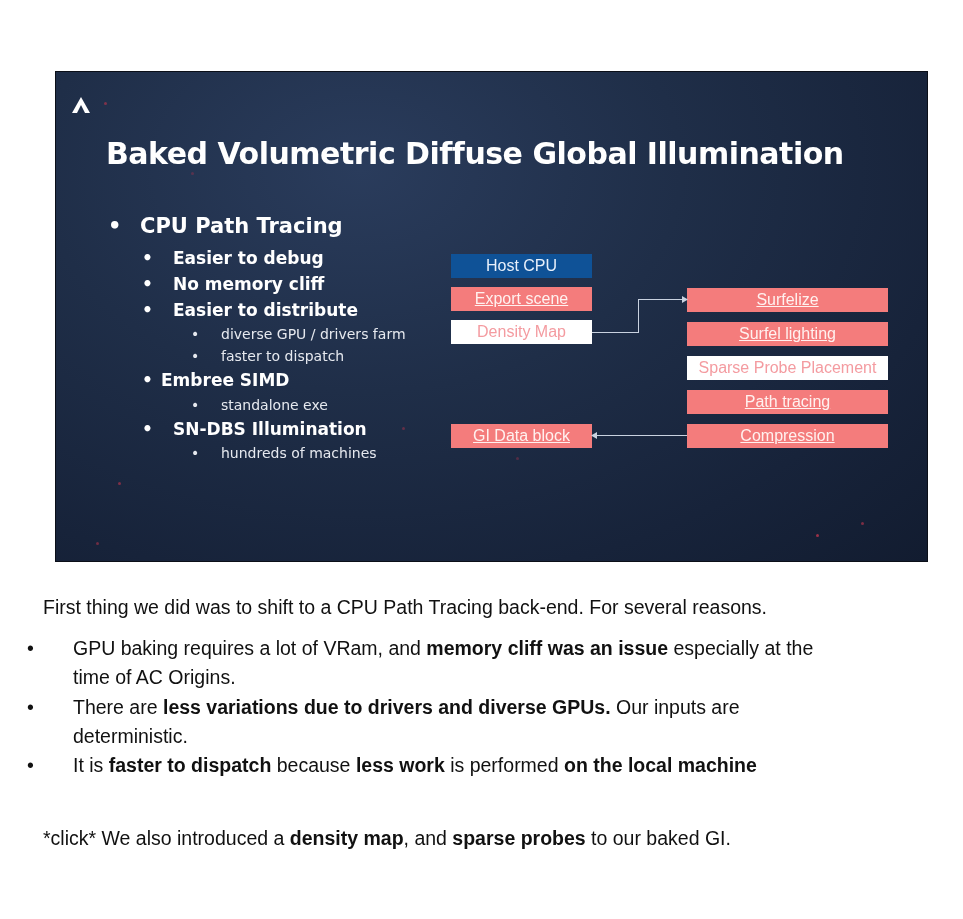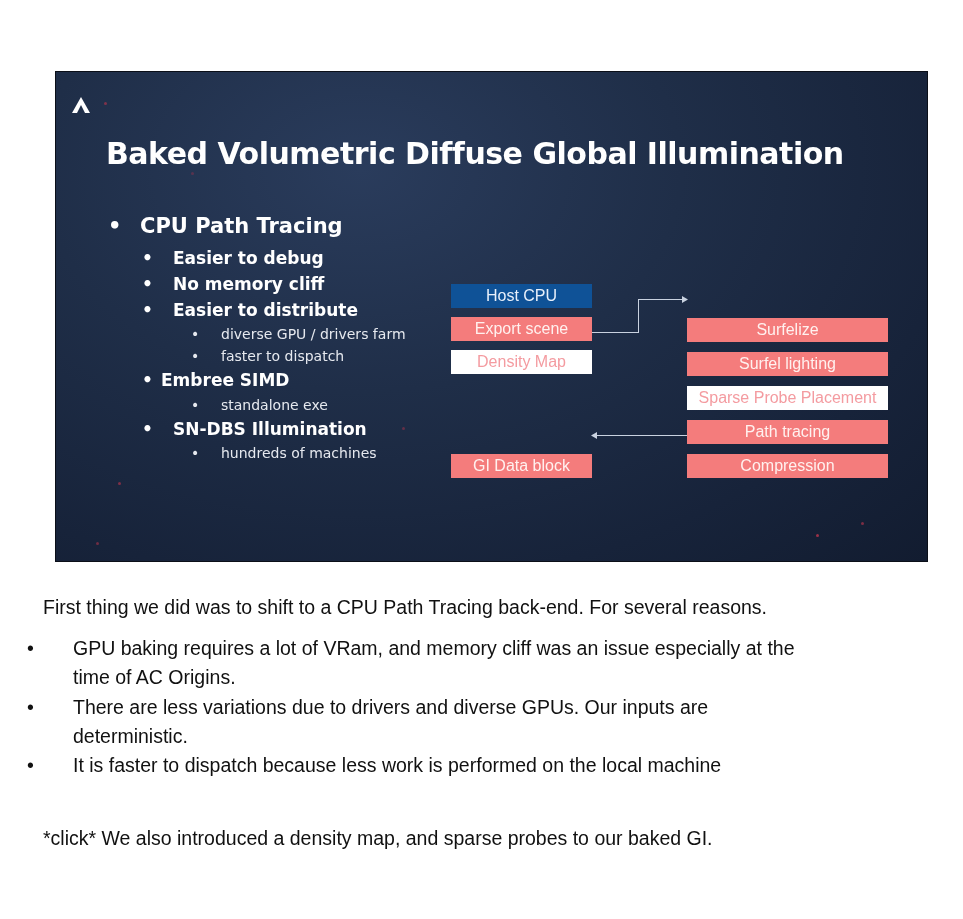--- a/index.html
+++ b/index.html
@@ -19,34 +19,34 @@
     }
     .bullets { position: absolute; left: 52px; top: 142px; color: #ffffff; }
     .b { position: absolute; white-space: nowrap; }
     .b .dot { position: absolute; left: 0; }
     .l1 { font-weight: bold; font-size: 21px; }
     .l2 { font-weight: bold; font-size: 17px; }
     .l3 { font-size: 14px; color: #e6e9ef; }
 
     .box {
       position: absolute; height: 24px; line-height: 24px; text-align: center;
-      font-family: "Liberation Sans", sans-serif; font-size: 16px; white-space: nowrap; margin-top: 30px;
+      font-family: "Liberation Sans", sans-serif; font-size: 16px; white-space: nowrap;
     }
     .box.blue { background: #0f5297; color: #e8f0fb; }
-    .box.salmon { background: #f47c7c; color: #fff1ef; }
+    .box.salmon { background: #f47c7c; color: #fff1ef; text-decoration: underline; }
     .box.white { background: #ffffff; color: #f49ba0; }
 
     .conn { position: absolute; background: #c9d2e0; }
 
     .notes { position: absolute; left: 27px; top: 580px; width: 920px; color: #111; font-family: "Liberation Sans", sans-serif; font-size: 19.5px; }
     .notes p { margin: 16px; position: absolute; left: 0; white-space: nowrap; }
     .notes .item { position: absolute; left: 0; }
     .notes .item .bul { position: absolute; left: 0; }
     .notes .item .txt { position: absolute; left: 46px; white-space: nowrap; line-height: 28px; }
-    .notes b { font-weight: normal; }
+    .notes b { font-weight: bold; }
   </style>
 </head>
 <body>
 
 <div class="slide">
   <span class="speck" style="left:48px;top:30px"></span>
   <span class="speck" style="left:135px;top:100px;opacity:.4"></span>
   <span class="speck" style="left:346px;top:355px;opacity:.5"></span>
   <span class="speck" style="left:62px;top:410px"></span>
   <span class="speck" style="left:805px;top:450px"></span>

